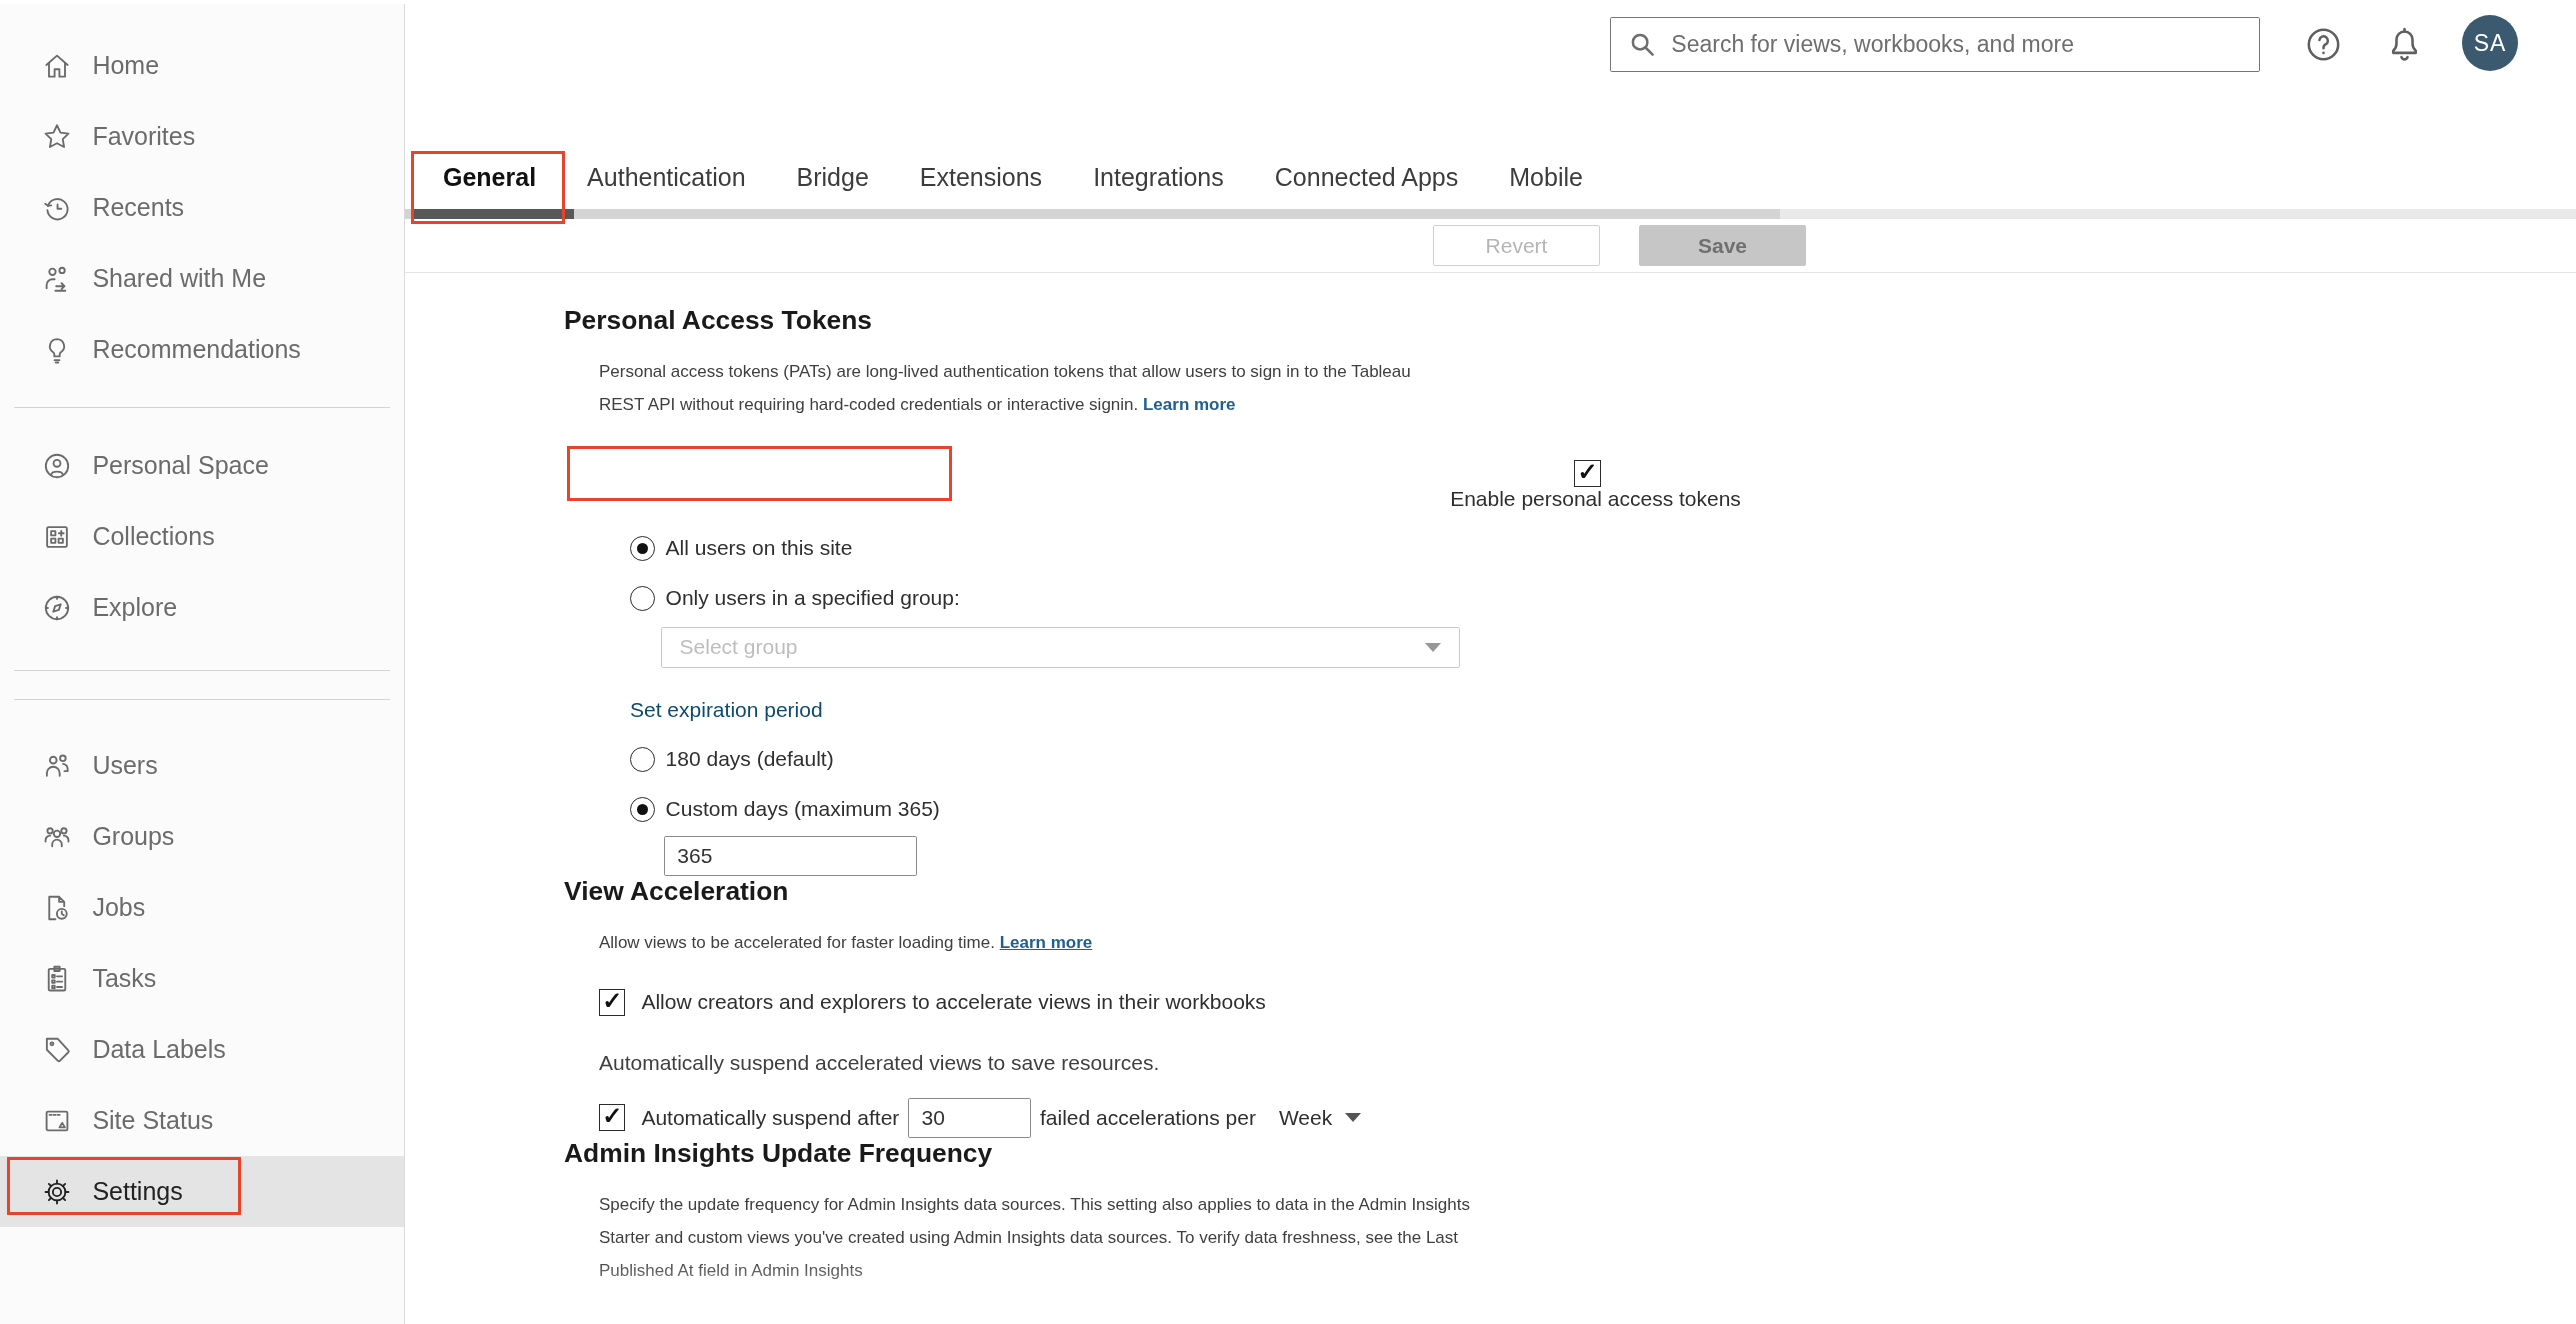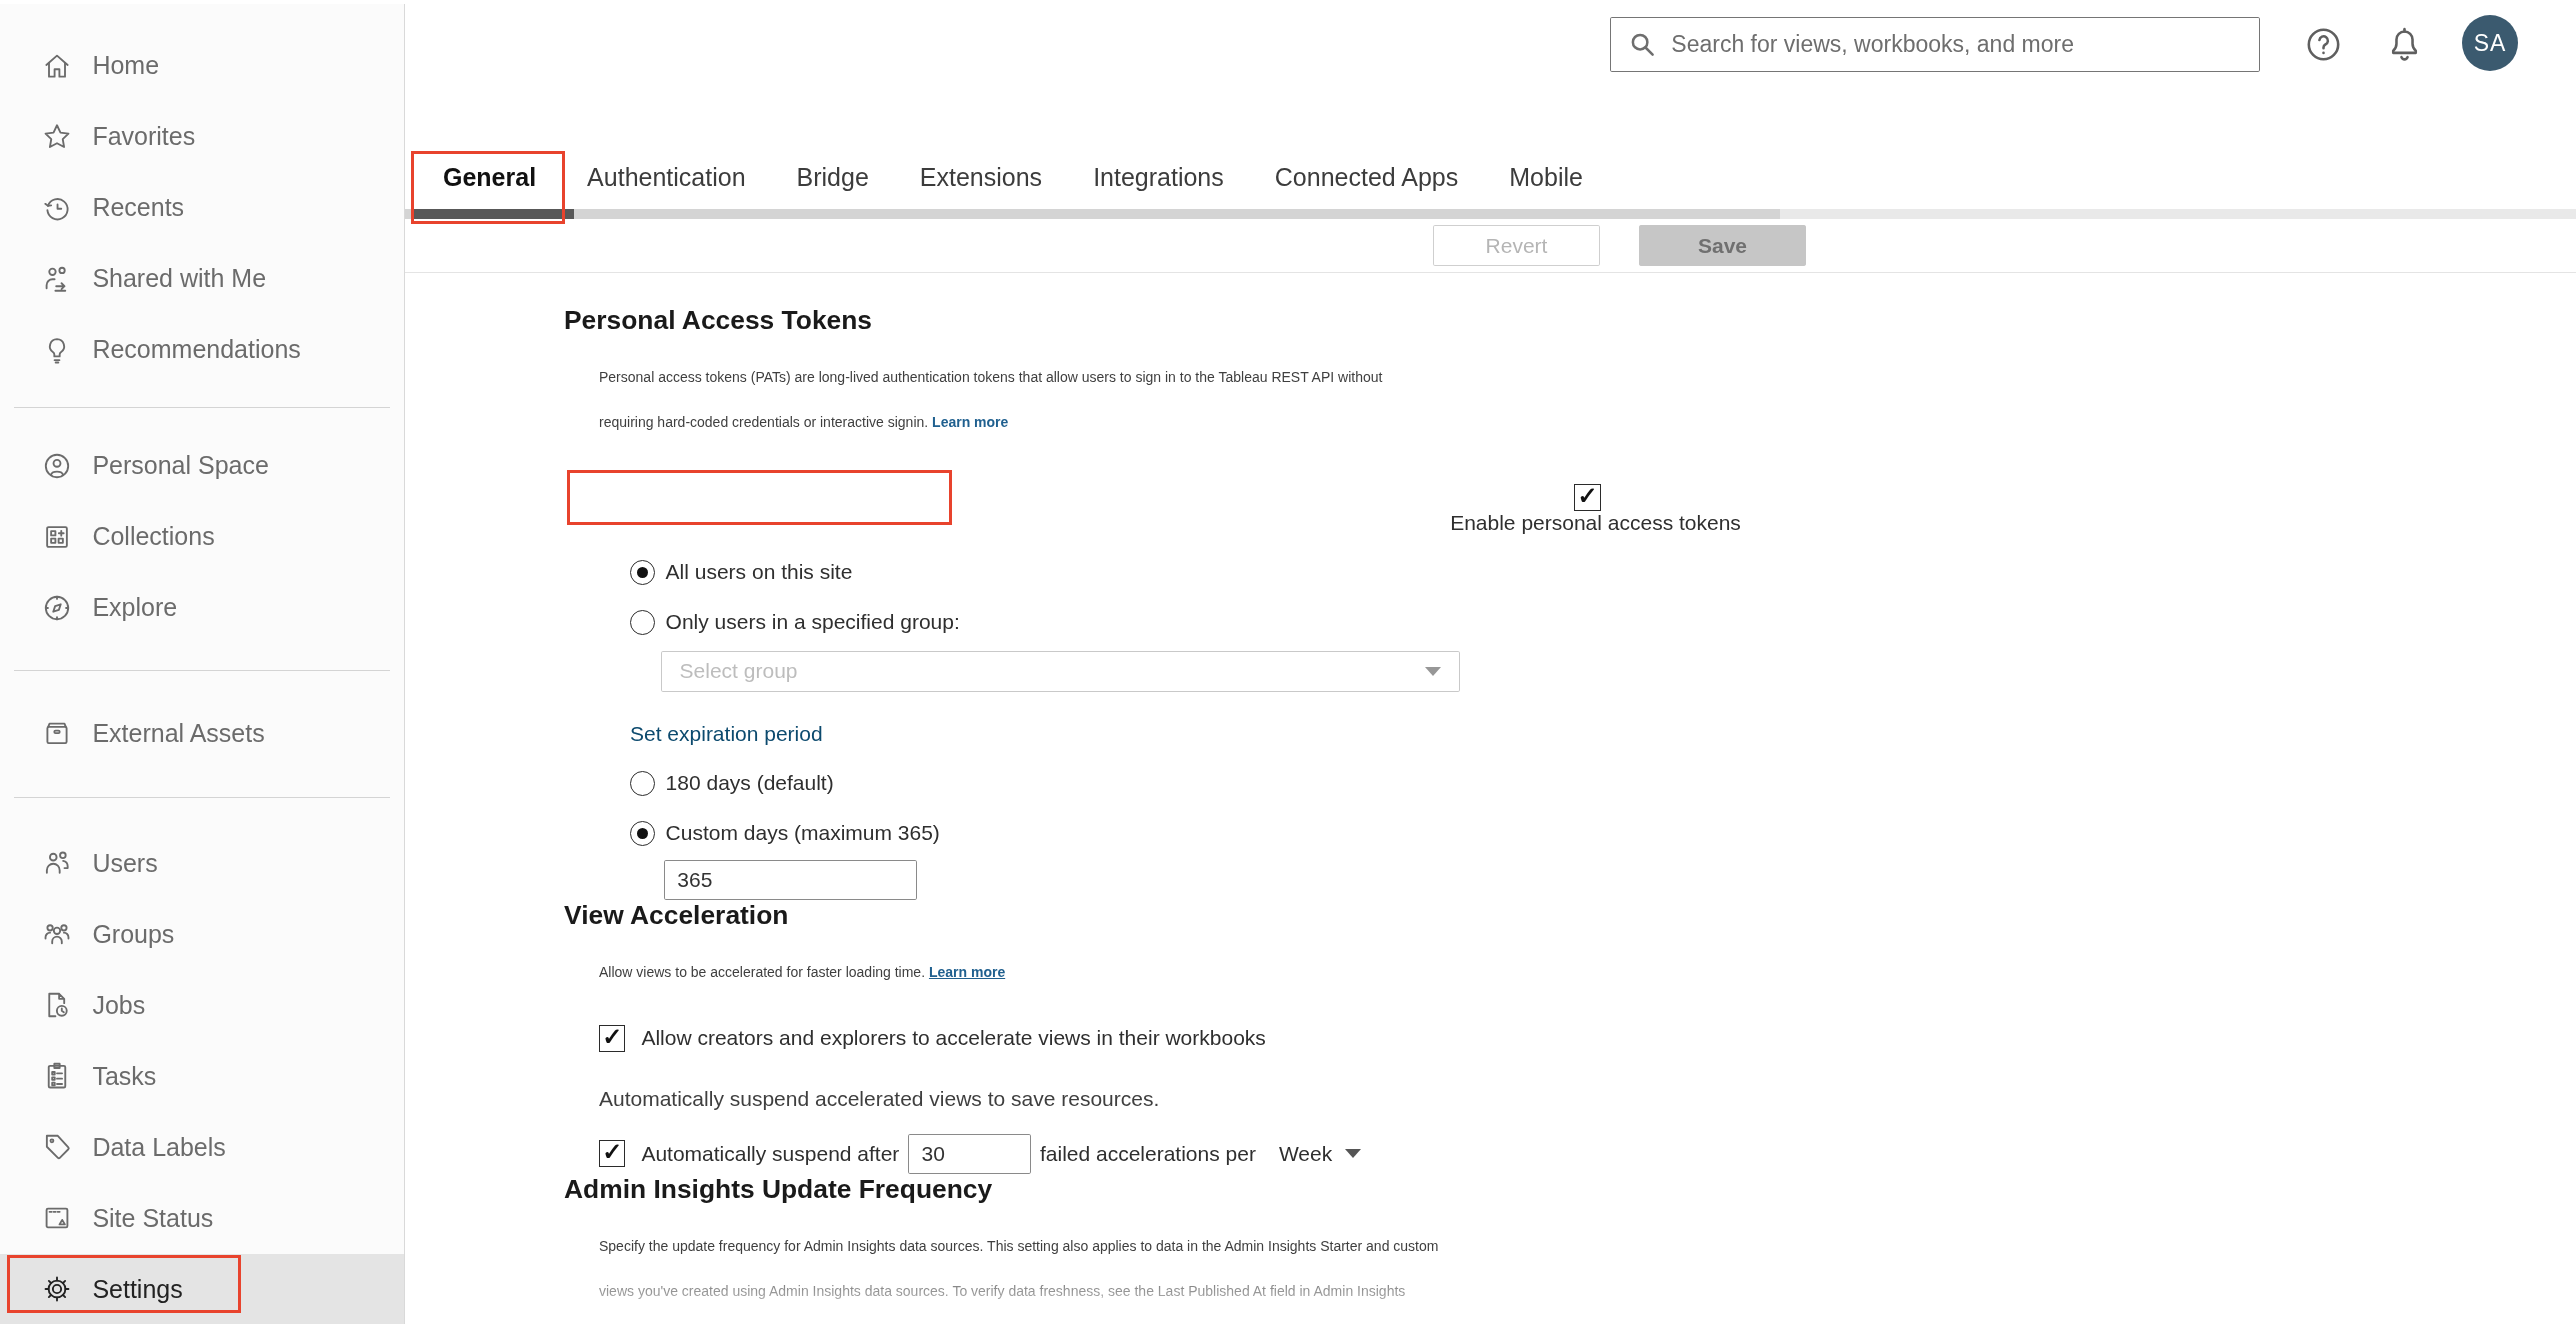--- a/index.html
+++ b/index.html
@@ -71,21 +71,21 @@
   
   .actions { position:relative; height:64px; border-bottom:0.9px solid #e4e4e4; }
   .btn { position:absolute; top:16px; width:167px; height:41px; font-family:"Liberation Sans", sans-serif;
          font-size:21px; border-radius:1.8px; display:flex; align-items:center; justify-content:center; cursor:default; }
   .btn-revert { left:1028px; background:#fff; border:0.9px solid #cfcfcf; color:#b5b5b5; }
   .btn-save   { left:1234px; background:#c6c6c6; border:0.9px solid #c6c6c6; color:#707070; font-weight:bold; }
 
   
   .content { padding:32px 0 0 159px; position:relative; }
   h2.sec { font-size:26.4px; font-weight:bold; color:#1a1a1a; margin:0; }
-  .para { font-size:14px; line-height:45px; color:#3f3f3f; margin:19.4px 0 0 35px; width:837px; }
+  .para { font-size:17px; line-height:33px; color:#3f3f3f; margin:19.4px 0 0 35px; width:837px; }
   a.link { color:#20608f; font-weight:bold; text-decoration:none; cursor:pointer; }
   a.link.underline { text-decoration:underline; font-weight:bold; }
 
   .cb { width:26.4px; height:26.4px; border:1.8px solid #2b2b2b; background:#fff; flex:0 0 26.4px;
         display:flex; align-items:center; justify-content:center; cursor:pointer; }
   .cb.checked::after { content:"\2713"; font-size:24px; font-weight:bold; color:#111; margin-top:-2.6px; }
   .radio { width:25px; height:25px; border:1.8px solid #2b2b2b; border-radius:50%; background:#fff; flex:0 0 25px;
            display:flex; align-items:center; justify-content:center; cursor:pointer; }
   .radio.selected::after { content:""; width:11.5px; height:11.5px; border-radius:50%; background:#111; }
 
@@ -219,30 +219,20 @@
           <line x1="12" y1="18.8" x2="12" y2="20.4"></line>
           <line x1="3.6" y1="12" x2="5.2" y2="12"></line>
           <line x1="18.8" y1="12" x2="20.4" y2="12"></line>
         </svg>
       </span>
     <span class="nlabel">Explore</span>
   </div>
 
   <hr class="nav-sep s2">
 
-  <div class="nav-item">
-    <span class="nicon">
-        <svg viewBox="0 0 24 24">
-          <rect x="4.8" y="7.4" width="14.4" height="12.2" rx="1"></rect>
-          <path d="M5.4 7.4 L6.4 5 h11.2 l1 2.4"></path>
-          <rect x="10" y="10.2" width="4" height="1.9" rx="0.9"></rect>
-        </svg>
-      </span>
-    <span class="nlabel">External Assets</span>
-  </div>
 
   <hr class="nav-sep s3">
 
   <div class="nav-item">
     <span class="nicon">
         <svg viewBox="0 0 24 24">
           <circle cx="9.2" cy="7.6" r="2.5"></circle>
           <path d="M4.4 19.4 v-2 a4.8 4.8 0 0 1 9.6 0 v2"></path>
           <circle cx="16.4" cy="6.2" r="2.1"></circle>
           <path d="M16.6 10.4 a4.2 4.2 0 0 1 3.4 4.1 v1.3 h-2.4"></path>

